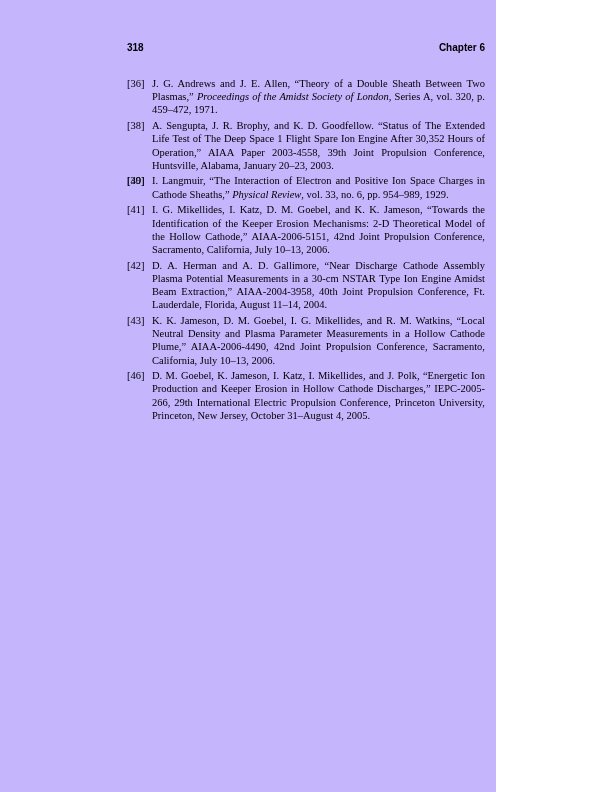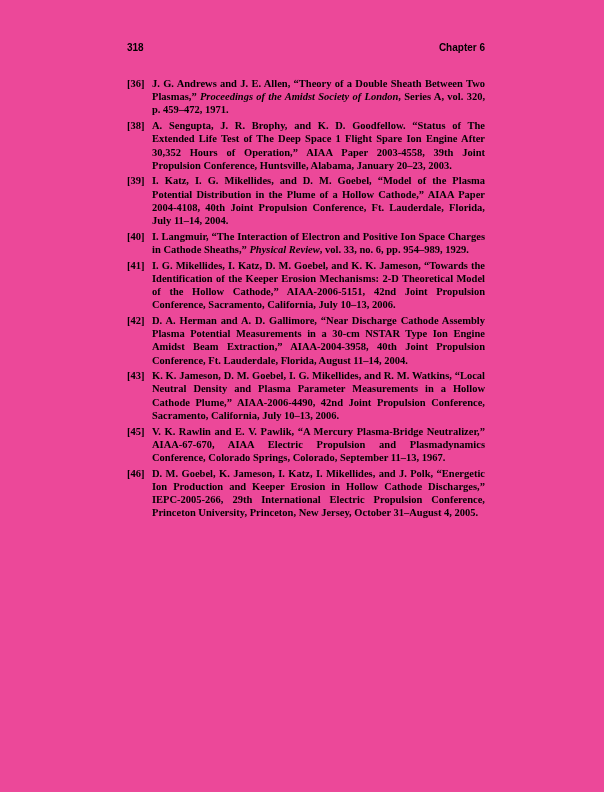--- a/index.html
+++ b/index.html
@@ -2,23 +2,23 @@
 <html><head>
 <meta charset="utf-8">
 <style>
   html, body {
     margin: 0;
     padding: 0;
     background: #ffffff;
   }
   .page {
     position: relative;
-    width: 604px;
+    width: 496px;
     height: 792px;
-    background: #ec4899;
+    background: #c4b5fd;
     color: #000000;
     overflow: hidden;
   }
   .running-header {
     position: absolute;
     left: 127px;
     top: 43px;
     width: 358px;
     display: flex;
     justify-content: space-between;
@@ -36,21 +36,20 @@
     font-family: "Liberation Serif", serif;
     font-size: 10.5px;
     line-height: 13.2px;
     color: #000000;
   }
   .ref {
     position: relative;
     padding-left: 25px;
     text-align: justify;
     margin-bottom: 2.5px;
-    font-weight: bold;
   }
   .ref .num {
     position: absolute;
     left: 0;
     top: 0;
   }
   .ref em {
     font-style: italic;
   }
 </style>
@@ -58,21 +57,20 @@
 <body>
 
 <div class="page">
   <div class="running-header">
     <span>318</span>
     <span>Chapter 6</span>
   </div>
   <div class="refs" id="refs">
       <div class="ref"><span class="num">[36]</span><span><span>J. G. Andrews and J. E. Allen, “Theory of a Double Sheath Between Two Plasmas,” </span><em>Proceedings of the Amidst Society of London</em><span>, Series A, vol. 320, p. 459–472, 1971.</span></span></div>
       <div class="ref"><span class="num">[38]</span><span><span>A. Sengupta, J. R. Brophy, and K. D. Goodfellow. “Status of The Extended Life Test of The Deep Space 1 Flight Spare Ion Engine After 30,352 Hours of Operation,” AIAA Paper 2003-4558, 39th Joint Propulsion Conference, Huntsville, Alabama, January 20–23, 2003.</span></span></div>
-      <div class="ref"><span class="num">[39]</span><span><span>I. Katz, I. G. Mikellides, and D. M. Goebel, “Model of the Plasma Potential Distribution in the Plume of a Hollow Cathode,” AIAA Paper 2004-4108, 40th Joint Propulsion Conference, Ft. Lauderdale, Florida, July 11–14, 2004.</span></span></div>
+      <div class="ref"><span class="num">[39]</span></div>
       <div class="ref"><span class="num">[40]</span><span><span>I. Langmuir, “The Interaction of Electron and Positive Ion Space Charges in Cathode Sheaths,” </span><em>Physical Review</em><span>, vol. 33, no. 6, pp. 954–989, 1929.</span></span></div>
       <div class="ref"><span class="num">[41]</span><span><span>I. G. Mikellides, I. Katz, D. M. Goebel, and K. K. Jameson, “Towards the Identification of the Keeper Erosion Mechanisms: 2-D Theoretical Model of the Hollow Cathode,” AIAA-2006-5151, 42nd Joint Propulsion Conference, Sacramento, California, July 10–13, 2006.</span></span></div>
       <div class="ref"><span class="num">[42]</span><span><span>D. A. Herman and A. D. Gallimore, “Near Discharge Cathode Assembly Plasma Potential Measurements in a 30-cm NSTAR Type Ion Engine Amidst Beam Extraction,” AIAA-2004-3958, 40th Joint Propulsion Conference, Ft. Lauderdale, Florida, August 11–14, 2004.</span></span></div>
       <div class="ref"><span class="num">[43]</span><span><span>K. K. Jameson, D. M. Goebel, I. G. Mikellides, and R. M. Watkins, “Local Neutral Density and Plasma Parameter Measurements in a Hollow Cathode Plume,” AIAA-2006-4490, 42nd Joint Propulsion Conference, Sacramento, California, July 10–13, 2006.</span></span></div>
-      <div class="ref"><span class="num">[45]</span><span><span>V. K. Rawlin and E. V. Pawlik, “A Mercury Plasma-Bridge Neutralizer,” AIAA-67-670, AIAA Electric Propulsion and Plasmadynamics Conference, Colorado Springs, Colorado, September 11–13, 1967.</span></span></div>
       <div class="ref"><span class="num">[46]</span><span><span>D. M. Goebel, K. Jameson, I. Katz, I. Mikellides, and J. Polk, “Energetic Ion Production and Keeper Erosion in Hollow Cathode Discharges,” IEPC-2005-266, 29th International Electric Propulsion Conference, Princeton University, Princeton, New Jersey, October 31–August 4, 2005.</span></span></div>
     </div>
 </div>
 
 </body></html>

